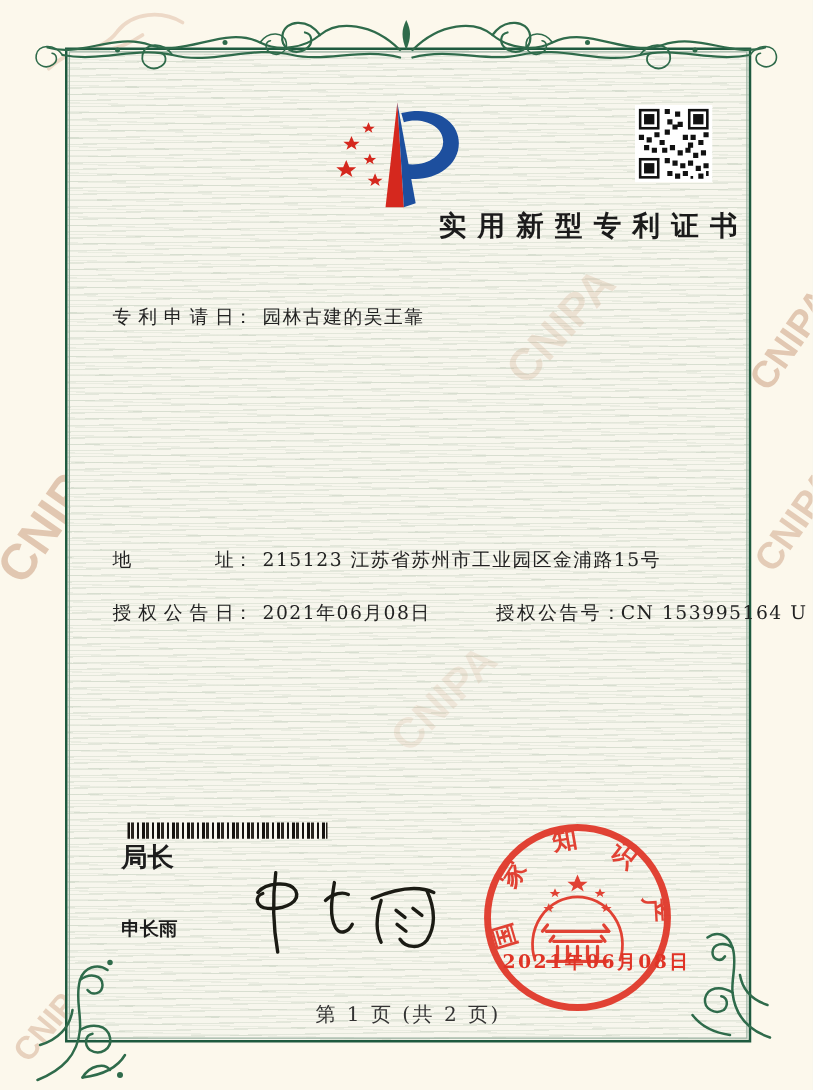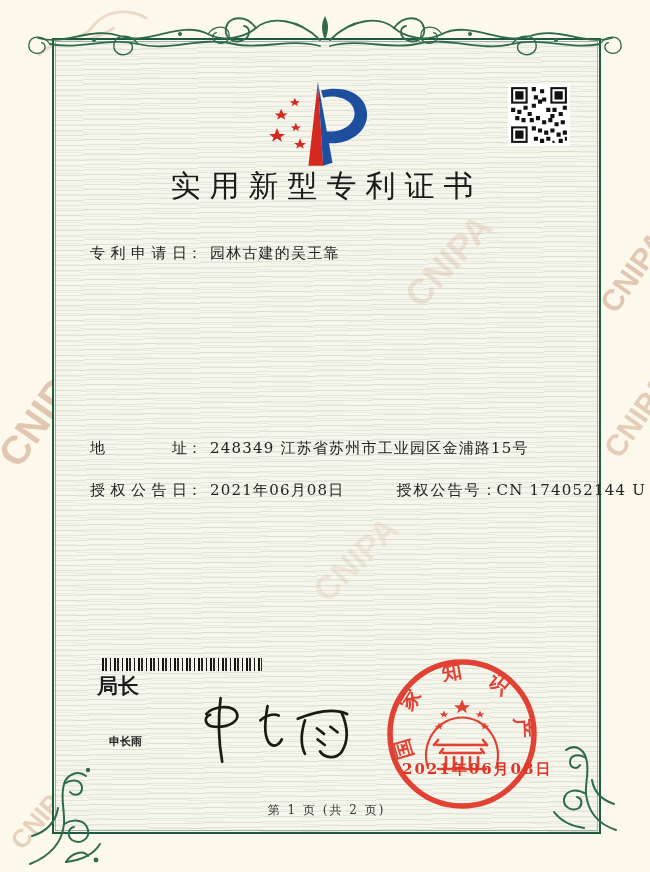--- a/index.html
+++ b/index.html
@@ -11,42 +11,42 @@
       color:#c89878;pointer-events:none;white-space:nowrap;}
   
   .cert{position:absolute;left:52px;top:38px;width:545px;height:792px;
         border:2.5px solid #1e5a3f;background-color:#f7f6ed;
         background-image:
           repeating-linear-gradient(179deg, rgba(120,150,120,.16) 0 1px, transparent 1px 5px),
           repeating-linear-gradient(181.5deg, rgba(120,150,120,.10) 0 1px, transparent 1px 7px);
         z-index:1;}
   .innerline{position:absolute;inset:1px;border:1.5px solid #9cb3a3;pointer-events:none;}
   .certno{position:absolute;left:34px;top:46px;font-size:14px;letter-spacing:3px;color:#333;}
-  .title{position:absolute;left:0;right:0;top:126px;text-align:center;
-         font-size:30px;font-weight:400;letter-spacing:9px;color:#1b1b1b;}
+  .title{position:absolute;left:0;right:0;top:126px;text-align:right;
+         font-size:22px;font-weight:700;letter-spacing:9px;color:#1b1b1b;}
   .frow{position:absolute;left:36px;font-size:15px;white-space:nowrap;color:#222;}
   .flabel{display:inline-block;width:97px;text-align:justify;text-align-last:justify;}
   .fcolon{display:inline-block;margin-right:8px;}
   .fvalue{letter-spacing:1.2px;}
   .grant2{margin-left:52px;}
   .paras{position:absolute;left:36px;top:468px;width:478px;}
   .paras p{margin:0 0 3px 0;text-indent:2em;font-size:13.5px;line-height:1.8;
            text-align:justify;font-style:italic;letter-spacing:.5px;color:#1e1e1e;}
   .barcode{position:absolute;left:48px;top:618px;width:160px;height:13px;
            background:repeating-linear-gradient(90deg,#15120f 0 2px,#f6f5ee 2px 3px,#2a2620 3px 5px,#f6f5ee 5px 8px,#15120f 8px 9px,#f6f5ee 9px 12px);}
   .sgtitle{position:absolute;left:43px;top:632px;font-size:21px;font-weight:bold;
            font-family:"Liberation Sans",sans-serif;color:#1d1d1d;}
-  .sgname{position:absolute;left:43px;top:694px;font-size:11px;font-weight:bold;
-          font-family:"Liberation Sans",sans-serif;color:#1d1d1d;margin-left:12px;}
+  .sgname{position:absolute;left:43px;top:694px;font-size:15px;font-weight:bold;
+          font-family:"Liberation Sans",sans-serif;color:#1d1d1d;}
   .sig{position:absolute;left:130px;top:642px;}
   .sealbox{position:absolute;left:326px;top:612px;width:164px;height:164px;}
   .sealdate{position:absolute;left:348px;top:720px;font-size:15px;font-weight:bold;
             color:#e03325;letter-spacing:2px;white-space:nowrap;z-index:4;}
   .footer{position:absolute;left:0;right:0;top:762px;text-align:center;
-          font-size:12px;letter-spacing:2px;color:#333;}
+          font-size:16px;letter-spacing:2px;color:#333;}
   .orn{position:absolute;pointer-events:none;}
   svg{display:block;}
 </style>
 </head>
 <body>
 
 <div class="page">
 
   <span class="wm" style="left:-18px;top:390px;font-size:40px;opacity:.5;transform:rotate(-55deg);">CNIPA</span>
   <span class="wm" style="left:588px;top:255px;font-size:30px;opacity:.5;transform:rotate(-55deg);">CNIPA</span>
@@ -119,24 +119,24 @@
                  M25,51h4v4h-4z M31,53h4v4h-4z M37,51h4v4h-4z M43,55h2v2h-2z M49,53h4v4h-4z M55,51h2v4h-2z"></path>
       </g>
     </svg>
 
     <div class="title">实用新型专利证书</div>
 
     <div class="frow" style="top:204px">
       <span class="flabel">专利申请日</span><span class="fcolon">：</span><span class="fvalue">园林古建的吴王靠</span>
     </div>
     <div class="frow" style="top:399px">
-      <span class="flabel">地址</span><span class="fcolon">：</span><span class="fvalue">248349 江苏省苏州市工业园区金浦路15号</span>
+      <span class="flabel">地址</span><span class="fcolon">：</span><span class="fvalue">215123 江苏省苏州市工业园区金浦路15号</span>
     </div>
     <div class="frow" style="top:441px">
-      <span class="flabel">授权公告日</span><span class="fcolon">：</span><span class="fvalue">2021年06月08日</span><span class="grant2"><span style="letter-spacing:2px;text-align:right;">授权公告号</span><span>：</span><span class="fvalue">CN 174052144 U</span></span>
+      <span class="flabel">授权公告日</span><span class="fcolon">：</span><span class="fvalue">2021年06月08日</span><span class="grant2"><span style="letter-spacing:2px;text-align:right;">授权公告号</span><span>：</span><span class="fvalue">CN 153995164 U</span></span>
     </div>
 
     <div class="paras">
     </div>
 
     <div class="barcode"></div>
 
     <div class="sgtitle">局长</div>
     <div class="sgname">申长雨</div>
 

